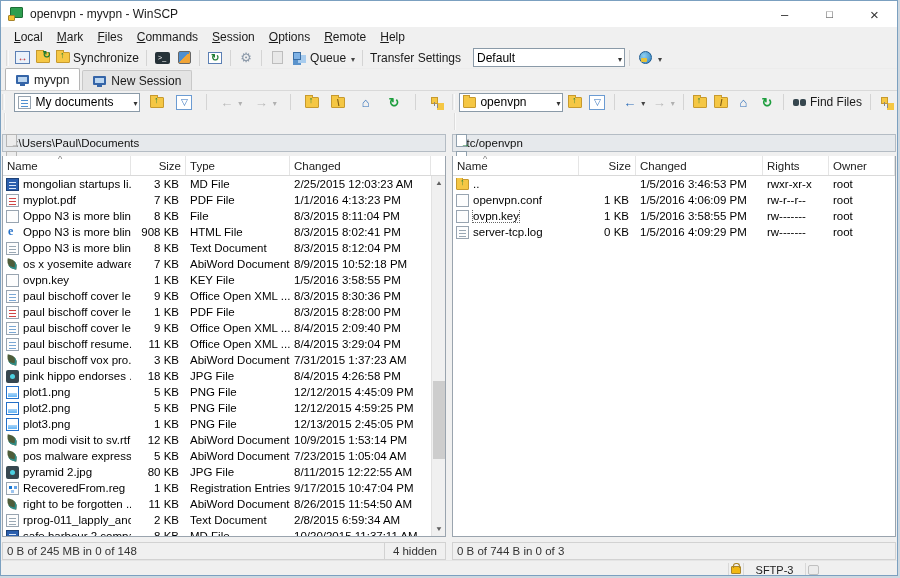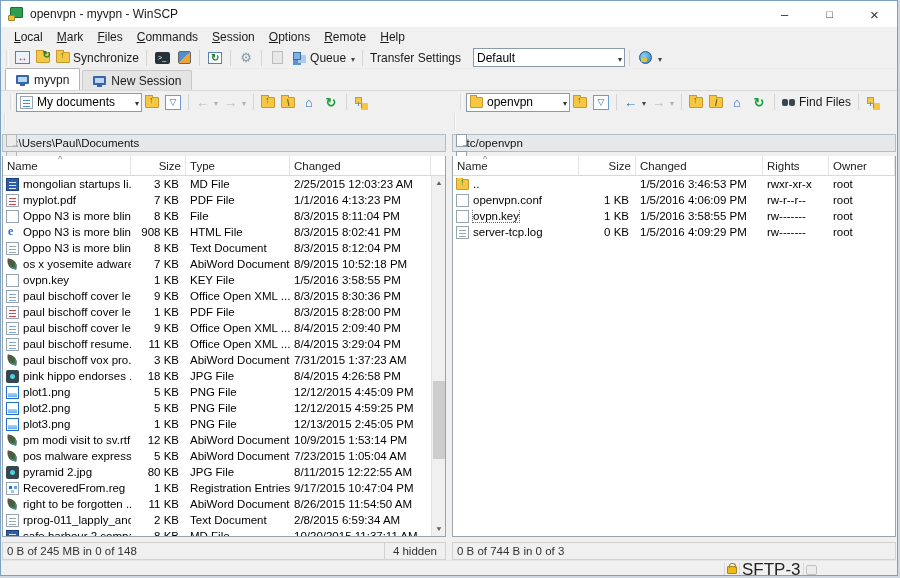--- a/index.html
+++ b/index.html
@@ -86,21 +86,21 @@
   .tab { display:flex; align-items:center; gap:5px; height:20px; padding:0 10px; font-size:12px; color:#1a1a1a; border:1px solid #c8c8c8; border-bottom:none; background:#e4e4e4; border-radius:2px 2px 0 0; margin-right:2px; }
   .tab.active { background:#fff; height:22px; border-color:#b5b5b5; }
   .tab-mon { width:13px; height:9px; border:2px solid #3565a8; background:#bcd6f0; border-radius:1px; position:relative; flex:none; }
   .tab-mon::after { content:''; position:absolute; left:2px; bottom:-4px; width:5px; height:2px; background:#3565a8; }
 
   
   .main { display:flex; background:#f0f0f0; height:469px; }
   .panel { width:447px; display:flex; flex-direction:column; }
   .panel.right { width:447px; }
   .splitter { width:4px; background:#f0f0f0; }
-  .ptb { height:22px; padding-left:8px; }
+  .ptb { height:22px; padding-left:0;justify-content:space-between; }
   .ptb2 { height:21px; padding-left:2px; }
   .combo { display:flex; align-items:center; background:#fff; border:1px solid #8a9aa8; height:19px; padding:0 2px 0 3px; gap:4px; font-size:12px; flex:none; }
   .combo .combo-label { flex:1; }
   .combo-arrow::before { content:'▾'; font-size:8px; color:#333; }
 
   
   .fi { width:13px; height:13px; display:inline-block; position:relative; flex:none; }
   .fi-page, .fi-file, .fi-key, .fi-txt, .fi-docx, .fi-pdf, .fi-reg, .fi-mydocs { background:#fdfdfd; border:1px solid #98a4b0; }
   .fi-txt::after, .fi-docx::after, .fi-pdf::after, .fi-mydocs::after { content:''; position:absolute; left:2px; right:2px; top:3px; height:1px; }
   .fi-txt::after { background:#9aa8b4; box-shadow:0 3px #9aa8b4, 0 6px #9aa8b4; }
@@ -149,21 +149,21 @@
   .vs-up::before { content:'▲'; transform:scaleY(.8);} .vs-down::before { content:'▼'; transform:scaleY(.8);}
   .vs-thumb { position:absolute; left:1px; width:12px; top:205px; height:78px; background:#cdcdcd; }
 
   
   .pstatus { height:18px; margin:1px 1px 0 1px; background:#f0f0f0; border:1px solid #d2d2d2; display:flex; align-items:center; font-size:11.5px; color:#333; flex:none;gap:43px; }
   .pstatus .left { padding-left:4px; flex:1; }
   .pstatus .rightseg { border-left:1px solid #d2d2d2; padding:0 8px; height:100%; display:flex; align-items:center; }
 
   
   .statusbar { height:19px; background:#f0f0f0; display:flex; align-items:center; justify-content:flex-end; border-top:1px solid #e5e5e5; }
-  .sb-seg { height:15px; display:flex; align-items:center; justify-content:center; font-size:17px; color:#222; border-left:1px solid #d8d8d8; padding:0 2px; }
+  .sb-seg { height:15px; display:flex; align-items:center; justify-content:center; font-size:11px; color:#222; border-left:1px solid #d8d8d8; padding:0 2px; }
   .lock-ic { width:10px; height:8px; background:#f2b812; border:1px solid #a8842a; border-radius:1px; position:relative; }
   .lock-ic::before { content:''; position:absolute; left:1px; top:-4px; width:5px; height:4px; border:1.5px solid #a8842a; border-bottom:none; border-radius:3px 3px 0 0; }
   .note-ic { width:11px; height:10px; border:1px solid #c0c0c0; background:#ececec; border-radius:2px; }
   .grip-corner { width:12px; height:12px; margin:4px 2px 0 4px; position:relative; }
   .grip-corner::before { content:''; position:absolute; right:1px; bottom:1px; width:2px; height:2px; background:#b5b5b5; box-shadow:-4px 4px 0 #b5b5b5, 0 4px 0 #b5b5b5, -8px 8px 0 #b5b5b5, -4px 8px 0 #b5b5b5, 0 8px 0 #b5b5b5; }
 </style>
 </head>
 <body>
 
 <div class="window">

